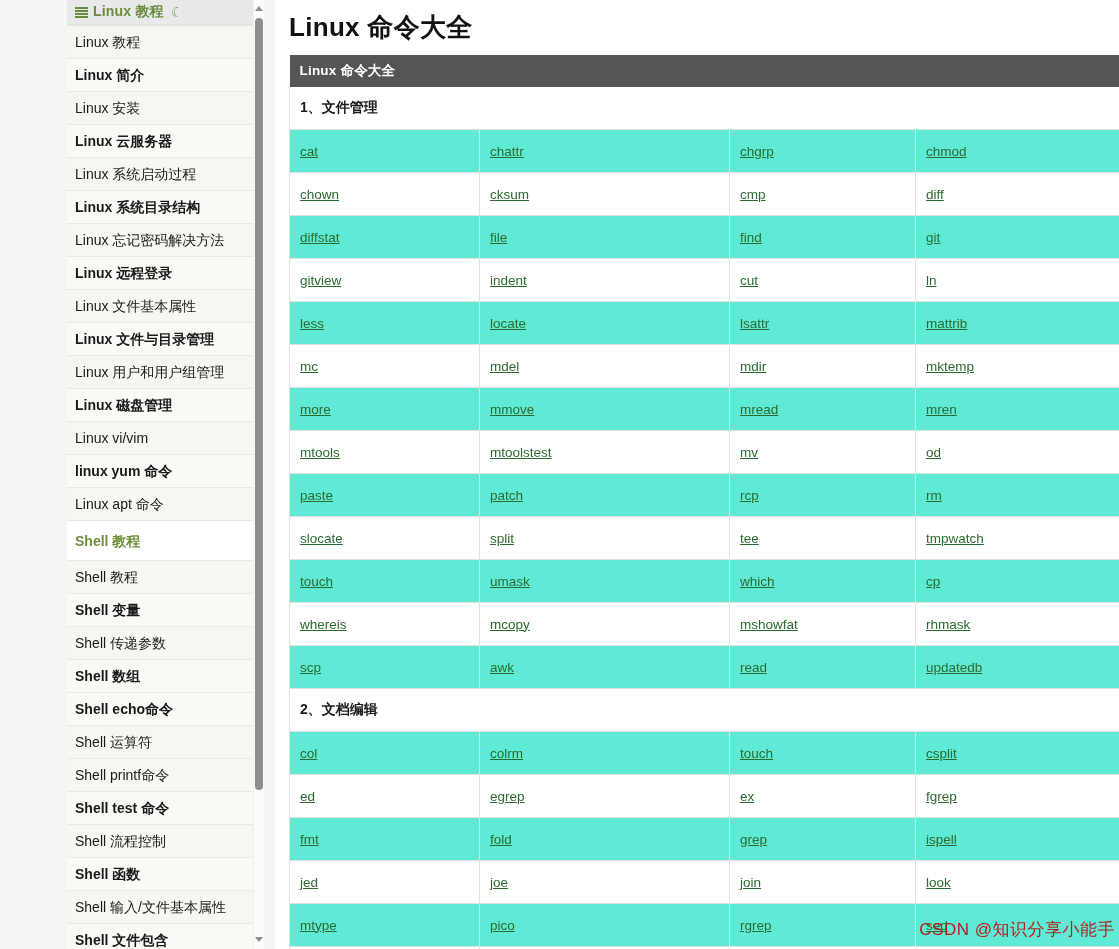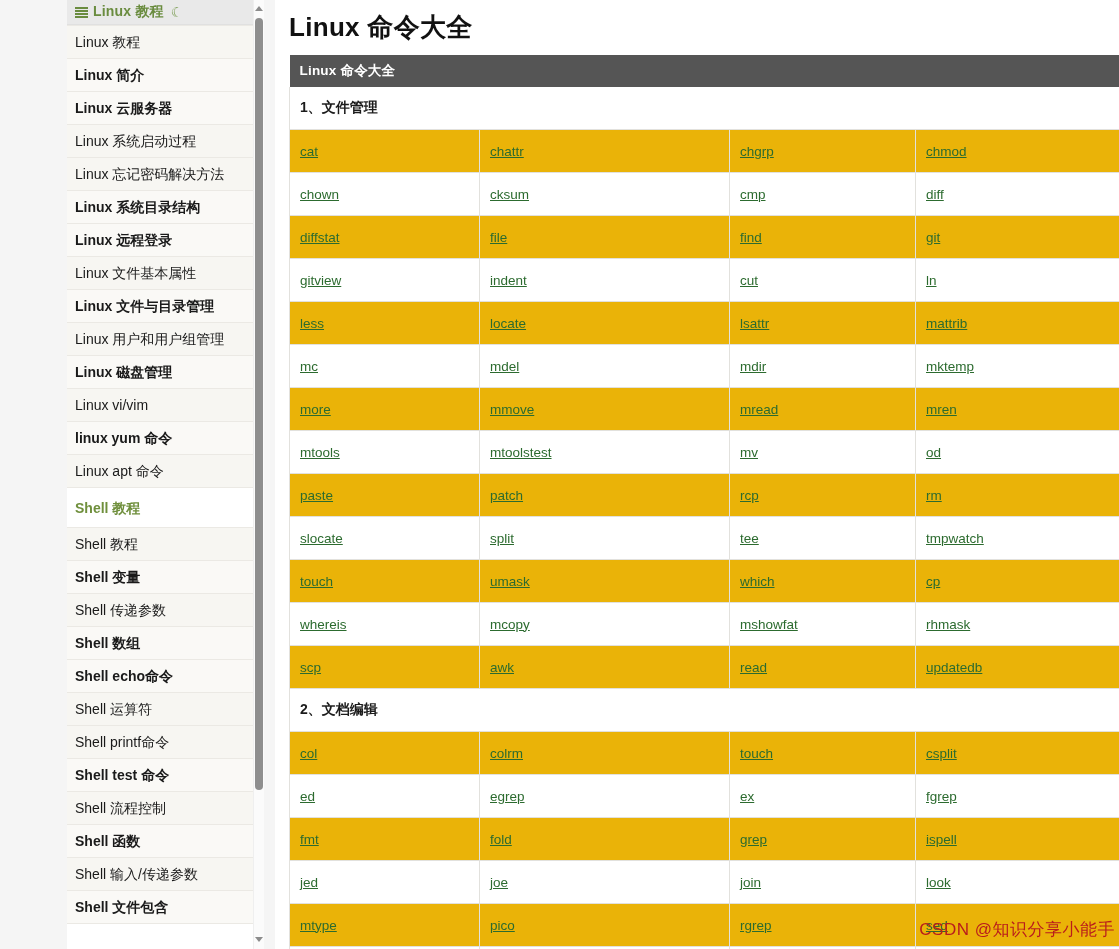--- a/index.html
+++ b/index.html
@@ -198,21 +198,21 @@
     border-top: none;
   }
 
   #cmd-table td.cell {
     border: 1px solid #e2e1dd;
     padding: 11px 0 11px 10px;
     height: 43px;
     box-sizing: border-box;
     vertical-align: middle;
   }
-  #cmd-table tr.shade td.cell { background: #eab308; }
+  #cmd-table tr.shade td.cell { background: #5eead4; }
   #cmd-table tr.plain td.cell { background: #ffffff; }
 
   #cmd-table td.cell a {
     color: #2c6b2f;
     text-decoration: underline;
     font-size: 13.5px;
   }
 
   #watermark {
     position: absolute;
@@ -242,24 +242,25 @@
       </span>
       <span class="sb-title">Linux 教程</span>
       <span class="moon">☾</span>
     </div>
 
     <div id="sidebar-body">
         <div class="nav-group">
           <ul class="nav-list">
             <li class="nav-item">Linux 教程</li>
             <li class="nav-item alt">Linux 简介</li>
+            <li class="nav-item">Linux 安装</li>
             <li class="nav-item alt">Linux 云服务器</li>
             <li class="nav-item">Linux 系统启动过程</li>
+            <li class="nav-item alt">Linux 系统目录结构</li>
             <li class="nav-item">Linux 忘记密码解决方法</li>
-            <li class="nav-item alt">Linux 系统目录结构</li>
             <li class="nav-item alt">Linux 远程登录</li>
             <li class="nav-item">Linux 文件基本属性</li>
             <li class="nav-item alt">Linux 文件与目录管理</li>
             <li class="nav-item">Linux 用户和用户组管理</li>
             <li class="nav-item alt">Linux 磁盘管理</li>
             <li class="nav-item">Linux vi/vim</li>
             <li class="nav-item alt">linux yum 命令</li>
             <li class="nav-item">Linux apt 命令</li>
           </ul>
         </div>
@@ -269,21 +270,21 @@
             <li class="nav-item">Shell 教程</li>
             <li class="nav-item alt">Shell 变量</li>
             <li class="nav-item">Shell 传递参数</li>
             <li class="nav-item alt">Shell 数组</li>
             <li class="nav-item alt">Shell echo命令</li>
             <li class="nav-item">Shell 运算符</li>
             <li class="nav-item">Shell printf命令</li>
             <li class="nav-item alt">Shell test 命令</li>
             <li class="nav-item">Shell 流程控制</li>
             <li class="nav-item alt">Shell 函数</li>
-            <li class="nav-item">Shell 输入/传递参数</li>
+            <li class="nav-item">Shell 输入/文件基本属性</li>
             <li class="nav-item alt">Shell 文件包含</li>
           </ul>
         </div>
       </div>
   </div>
 
   <div id="sb-scroll">
     <div class="arrow-up"></div>
     <div id="sb-thumb"></div>
     <div class="arrow-dn"></div>

